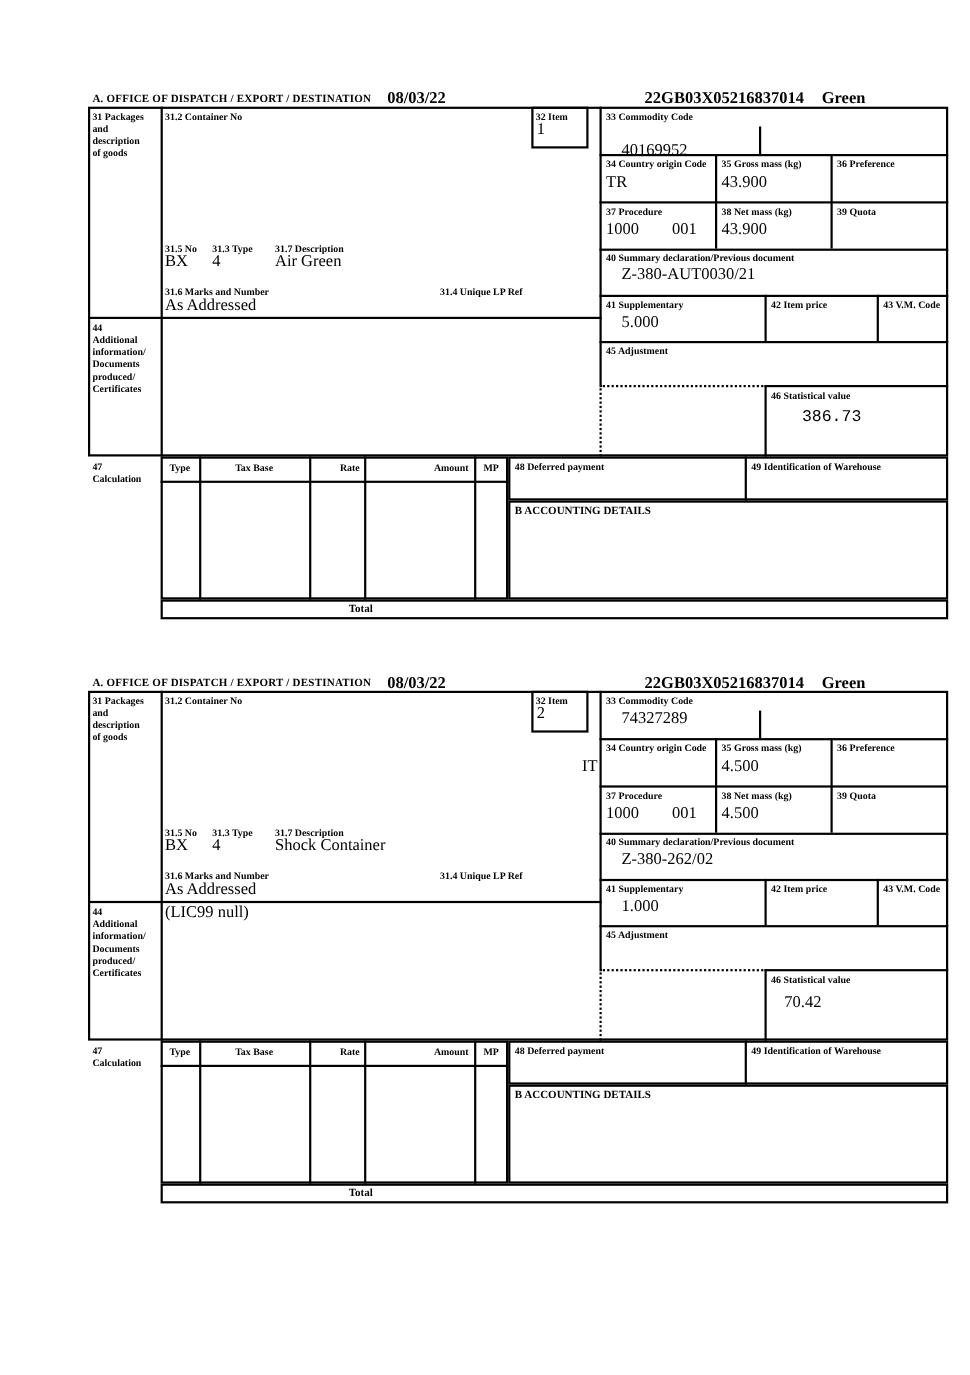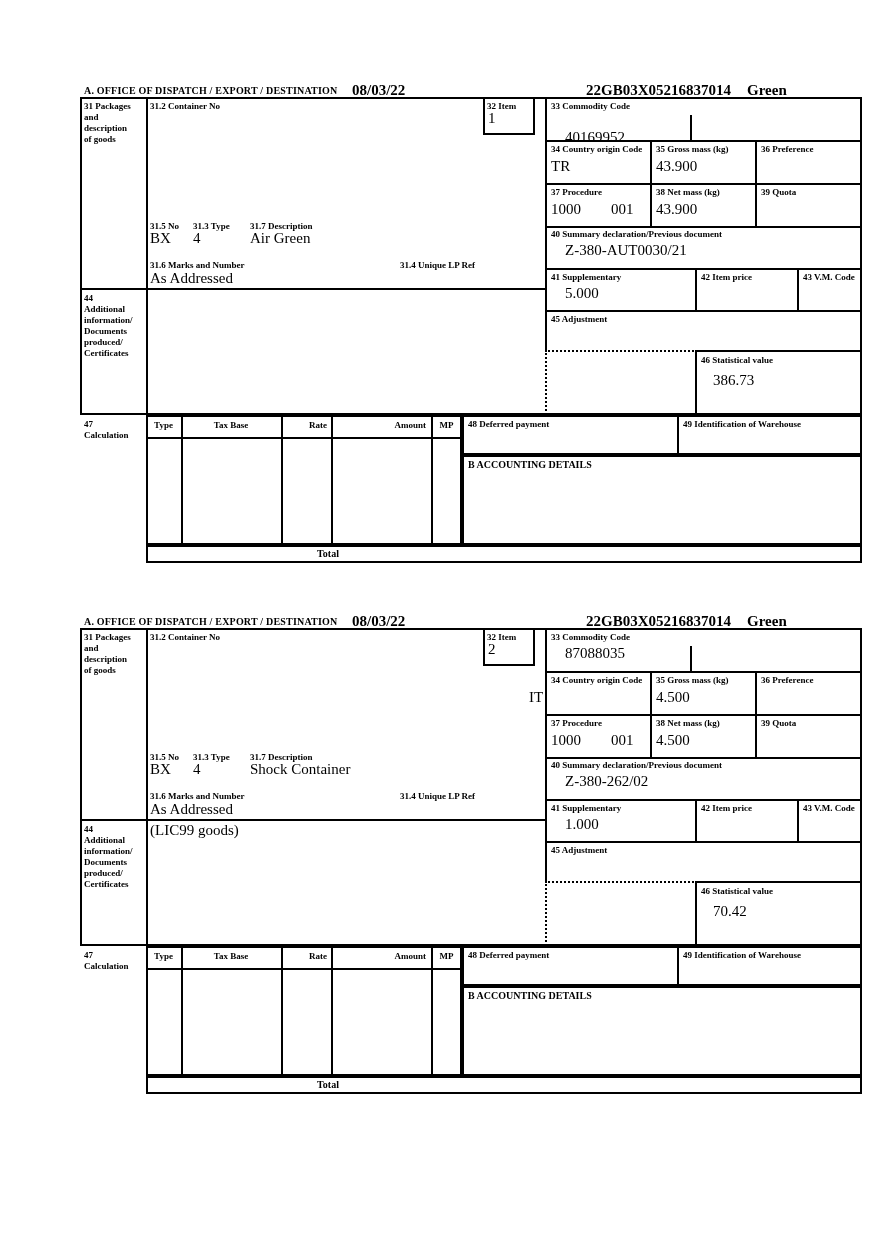--- a/index.html
+++ b/index.html
@@ -100,21 +100,21 @@
   <div class="val" style="left:485px; top:160px;">Z-380-AUT0030/21</div>
 
   <div class="lbl" style="left:471px; top:190px;">41 Supplementary</div>
   <div class="val" style="left:485px; top:203px;">5.000</div>
   <div class="lbl" style="left:621px; top:190px;">42 Item price</div>
   <div class="lbl" style="left:723px; top:190px;">43 V.M. Code</div>
 
   <div class="lbl" style="left:471px; top:232px;">45 Adjustment</div>
 
   <div class="lbl" style="left:621px; top:273px;">46 Statistical value</div>
-  <div class="val" style="left:633px; top:290px;">386.73</div>
+  <div class="val" style="left:649px; top:290px;font-family:Liberation Mono, monospace;">386.73</div>
 
   <div class="lbl" style="left:4px; top:337px;">
     <div>47</div>
     <div>Calculation</div>
   </div>
   <div class="box" style="left:66px; top:333px; width:316px; height:130px;"></div>
   <div class="hline" style="left:66px; top:355px; width:316px;"></div>
   <div class="vline" style="left:101px; top:333px; height:130px;"></div>
   <div class="vline" style="left:201px; top:333px; height:130px;"></div>
   <div class="vline" style="left:251px; top:333px; height:130px;"></div>
@@ -184,24 +184,24 @@
   <div class="lbl" style="left:70px; top:139px;">31.5 No</div>
   <div class="lbl" style="left:113px; top:139px;">31.3 Type</div>
   <div class="lbl" style="left:170px; top:139px;">31.7 Description</div>
   <div class="val" style="left:70px; top:148px;">BX</div>
   <div class="val" style="left:113px; top:148px;">4</div>
   <div class="val" style="left:170px; top:148px;">Shock Container</div>
 
   <div class="lbl" style="left:70px; top:178px;">31.6 Marks and Number</div>
   <div class="lbl" style="left:320px; top:178px;">31.4 Unique LP Ref</div>
   <div class="val" style="left:70px; top:188px;">As Addressed</div>
-  <div class="val" style="left:70px; top:209px;">(LIC99 goods)</div>
+  <div class="val" style="left:70px; top:209px;">(LIC99 null)</div>
 
   <div class="lbl" style="left:471px; top:19px;">33 Commodity Code</div>
-  <div class="val" style="left:485px; top:32px;">87088035</div>
+  <div class="val" style="left:485px; top:32px;">74327289</div>
 
   <div class="lbl" style="left:471px; top:62px;">34 Country origin Code</div>
   <div class="val" style="left:449px; top:76px;">IT</div>
   <div class="lbl" style="left:576px; top:62px;">35 Gross mass (kg)</div>
   <div class="val" style="left:576px; top:76px;">4.500</div>
   <div class="lbl" style="left:681px; top:62px;">36 Preference</div>
 
   <div class="lbl" style="left:471px; top:105px;">37 Procedure</div>
   <div class="val" style="left:471px; top:119px;">1000</div>
   <div class="val" style="left:531px; top:119px;">001</div>

